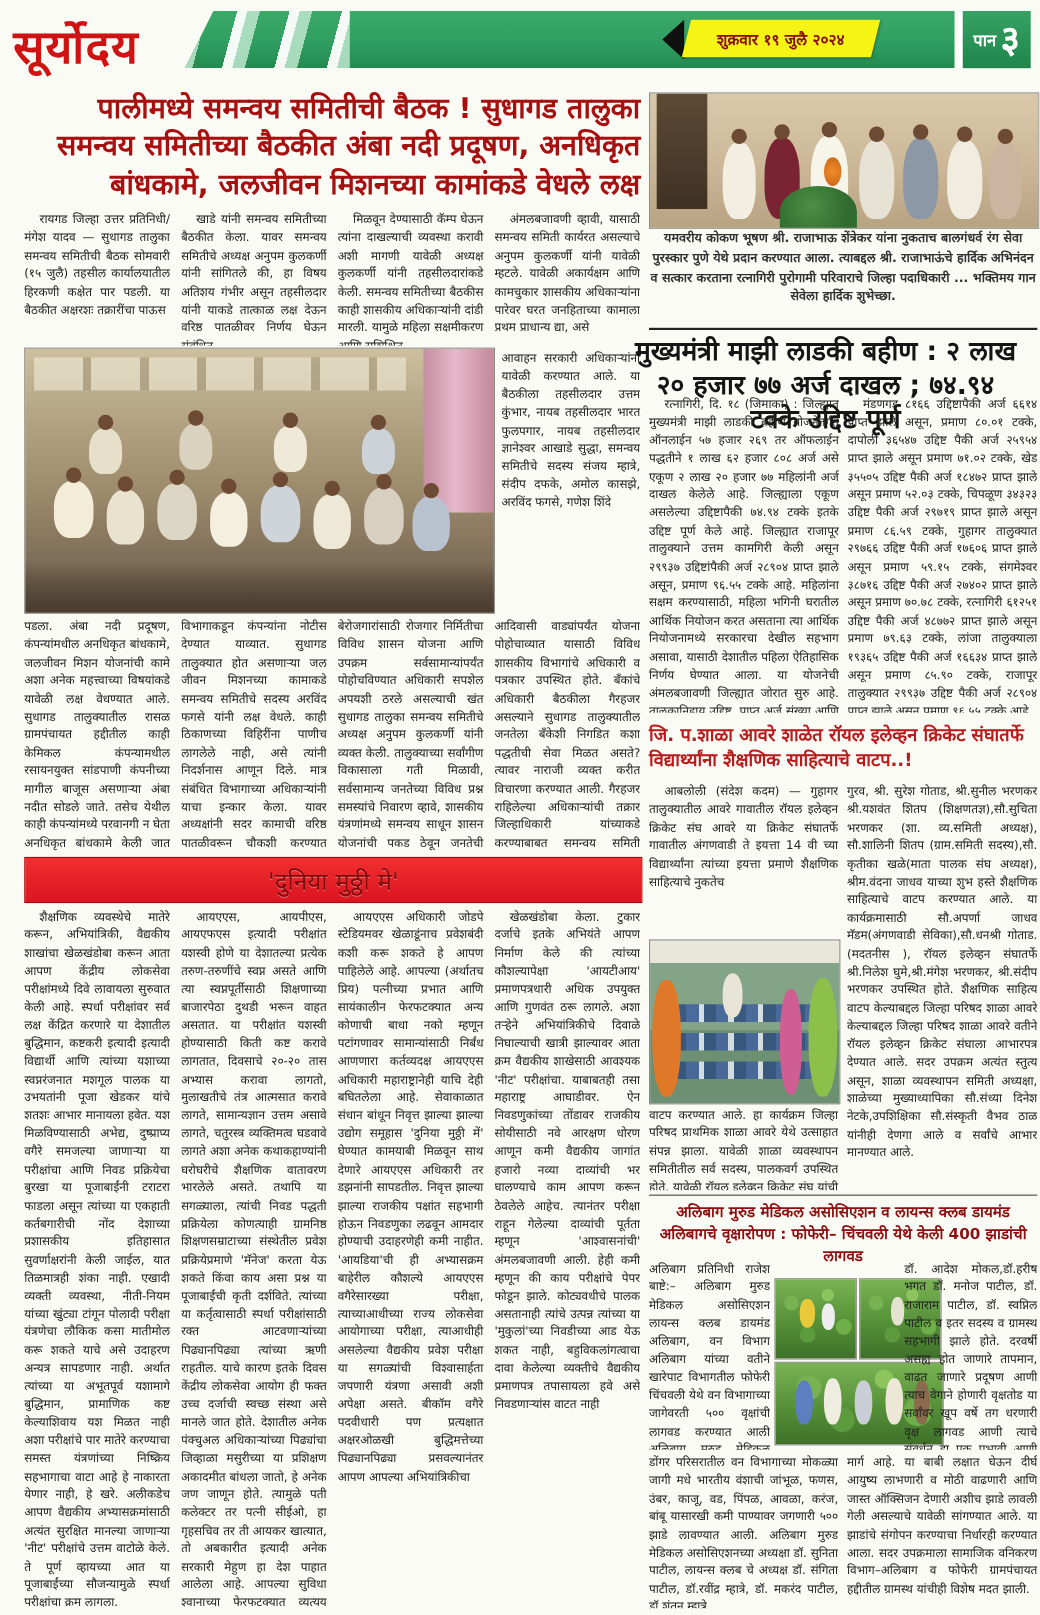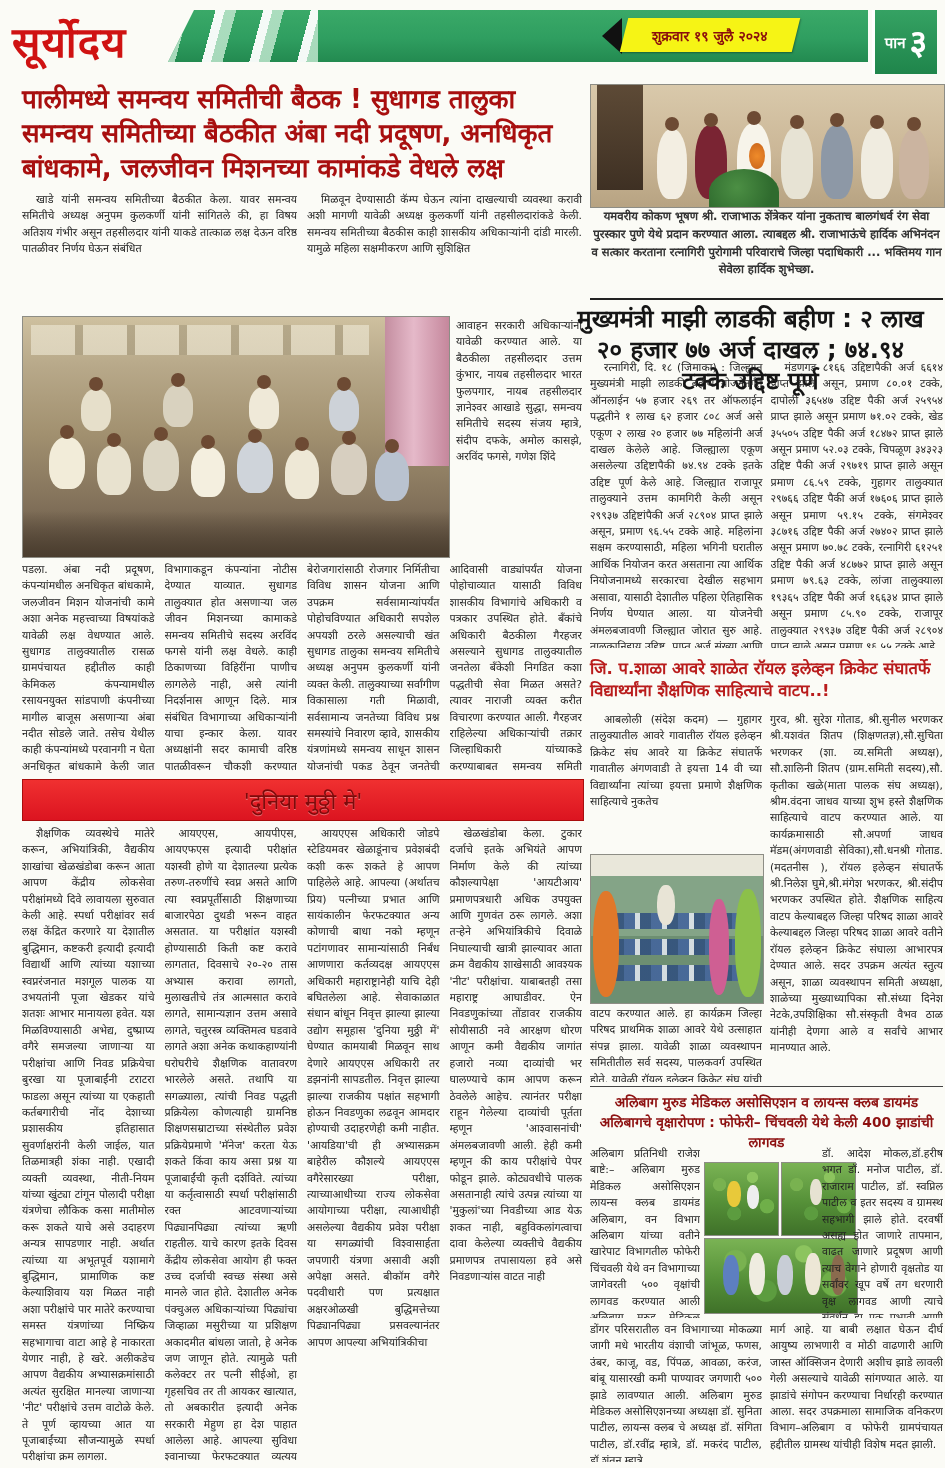--- a/index.html
+++ b/index.html
@@ -34,29 +34,29 @@
     border-right:20px solid #111;
   }
   .date-badge{
     position:absolute;right:72px;top:8px;width:172px;height:34px;
     background:#f6f415;transform:skewX(-14deg);
     display:flex;align-items:center;justify-content:center;
     box-shadow:1px 1px 2px rgba(0,0,0,.35);
   }
   .date-badge span{transform:skewX(14deg);color:#8a0d0d;font-weight:bold;font-size:14px;}
   .page-badge{
-    left:872px;top:10px;width:62px;height:64px;
+    left:872px;top:10px;width:62px;height:52px;
     background:linear-gradient(180deg,#35a263,#1f854b);
     border-left:3px solid #ffffff;
     display:flex;align-items:center;justify-content:center;gap:4px;color:#fff;
   }
   .page-badge .lbl{font-size:15px;font-weight:bold;}
   .page-badge .num{font-size:34px;font-weight:bold;line-height:1;}
   
-  .hl1{left:22px;top:82px;width:560px;text-align:left;
+  .hl1{left:22px;top:82px;width:560px;text-align:right;
        font-size:26px;font-weight:bold;color:#a80f0f;line-height:1.32;}
   .hl2{left:574px;top:304px;width:353px;text-align:center;
        font-size:24px;font-weight:bold;color:#151515;line-height:1.3;}
   .hl3{left:590px;top:658px;width:353px;text-align:left;
        font-size:16.5px;font-weight:bold;color:#b91c1c;line-height:1.35;}
   .hl4{left:590px;top:1092px;width:353px;text-align:center;
        font-size:13.8px;font-weight:bold;color:#8d1010;line-height:1.45;}
   .rule{left:590px;width:353px;height:0;border-top:2px solid #222;}
   
   .colrow{display:flex;gap:10px;overflow:hidden;}
@@ -115,22 +115,24 @@
 </div>
 
 <div class="abs page-badge">
   <span class="lbl">पान</span>
   <span class="num">३</span>
 </div>
 
 <div class="abs hl1">पालीमध्ये समन्वय समितीची बैठक ! सुधागड तालुका समन्वय समितीच्या बैठकीत अंबा नदी प्रदूषण, अनधिकृत बांधकामे, जलजीवन मिशनच्या कामांकडे वेधले लक्ष</div>
 
 <div class="abs colrow" style="left:22px;top:192px;width:560px;height:122px;">
+  <div class="col">रायगड जिल्हा उत्तर प्रतिनिधी/ मंगेश यादव — सुधागड तालुका समन्वय समितीची बैठक सोमवारी (१५ जुलै) तहसील कार्यालयातील हिरकणी कक्षेत पार पडली. या बैठकीत अक्षरशः तक्रारींचा पाऊस</div>
   <div class="col">खाडे यांनी समन्वय समितीच्या बैठकीत केला. यावर समन्वय समितीचे अध्यक्ष अनुपम कुलकर्णी यांनी सांगितले की, हा विषय अतिशय गंभीर असून तहसीलदार यांनी याकडे तात्काळ लक्ष देऊन वरिष्ठ पातळीवर निर्णय घेऊन संबंधित</div>
   <div class="col">मिळवून देण्यासाठी कॅम्प घेऊन त्यांना दाखल्याची व्यवस्था करावी अशी मागणी यावेळी अध्यक्ष कुलकर्णी यांनी तहसीलदारांकडे केली. समन्वय समितीच्या बैठकीस काही शासकीय अधिकाऱ्यांनी दांडी मारली. यामुळे महिला सक्षमीकरण आणि सुशिक्षित</div>
+  <div class="col">अंमलबजावणी व्हावी, यासाठी समन्वय समिती कार्यरत असल्याचे अनुपम कुलकर्णी यांनी यावेळी म्हटले. यावेळी अकार्यक्षम आणि कामचुकार शासकीय अधिकाऱ्यांना पारेवर घरत जनहिताच्या कामाला प्रथम प्राधान्य द्या, असे</div>
 </div>
 
 <div class="abs photo meeting" style="left:22px;top:316px;width:426px;height:240px;">
   <div class="curtain"></div>
   <div class="windows"></div>
   <div class="person" style="left:26px;top:120px;width:36px;height:52px;background:#f2ecd9;"></div>
   <div class="person" style="left:74px;top:128px;width:34px;height:50px;background:#e8e2cf;"></div>
   <div class="person" style="left:120px;top:122px;width:36px;height:52px;background:#dcd6c4;"></div>
   <div class="person" style="left:168px;top:130px;width:34px;height:50px;background:#f4efdf;"></div>
   <div class="person" style="left:214px;top:124px;width:36px;height:52px;background:#cfd4da;"></div>

